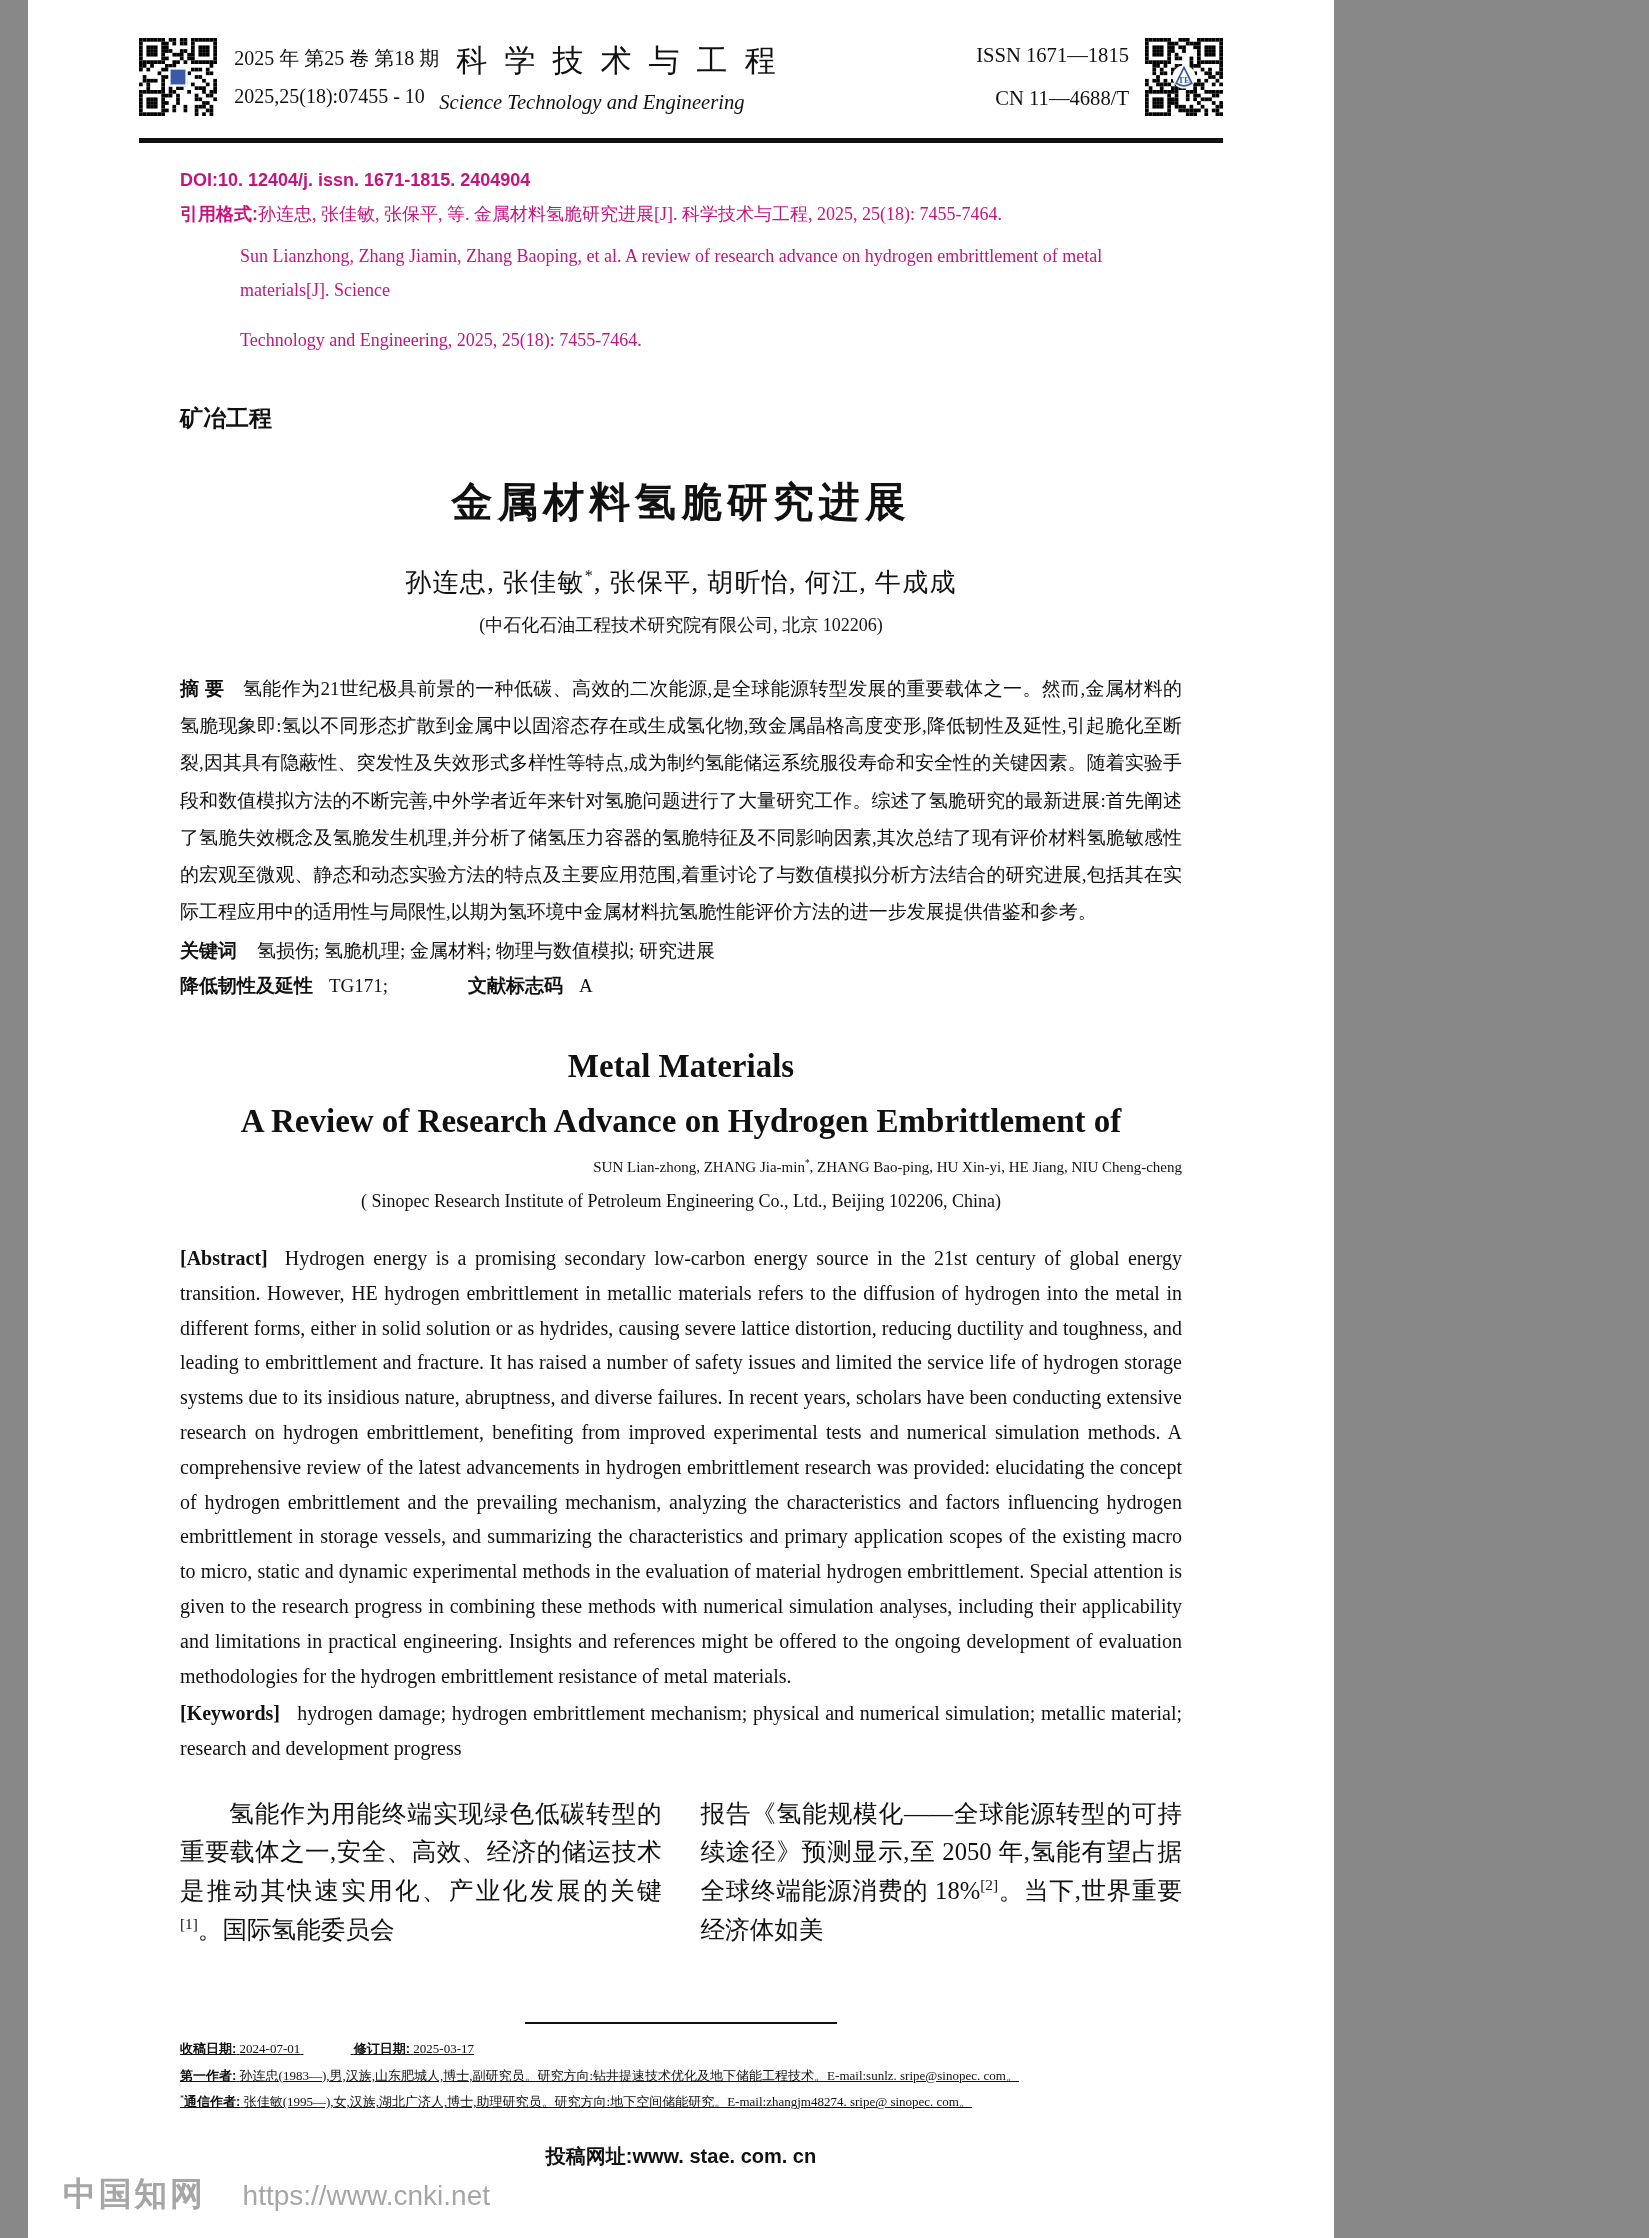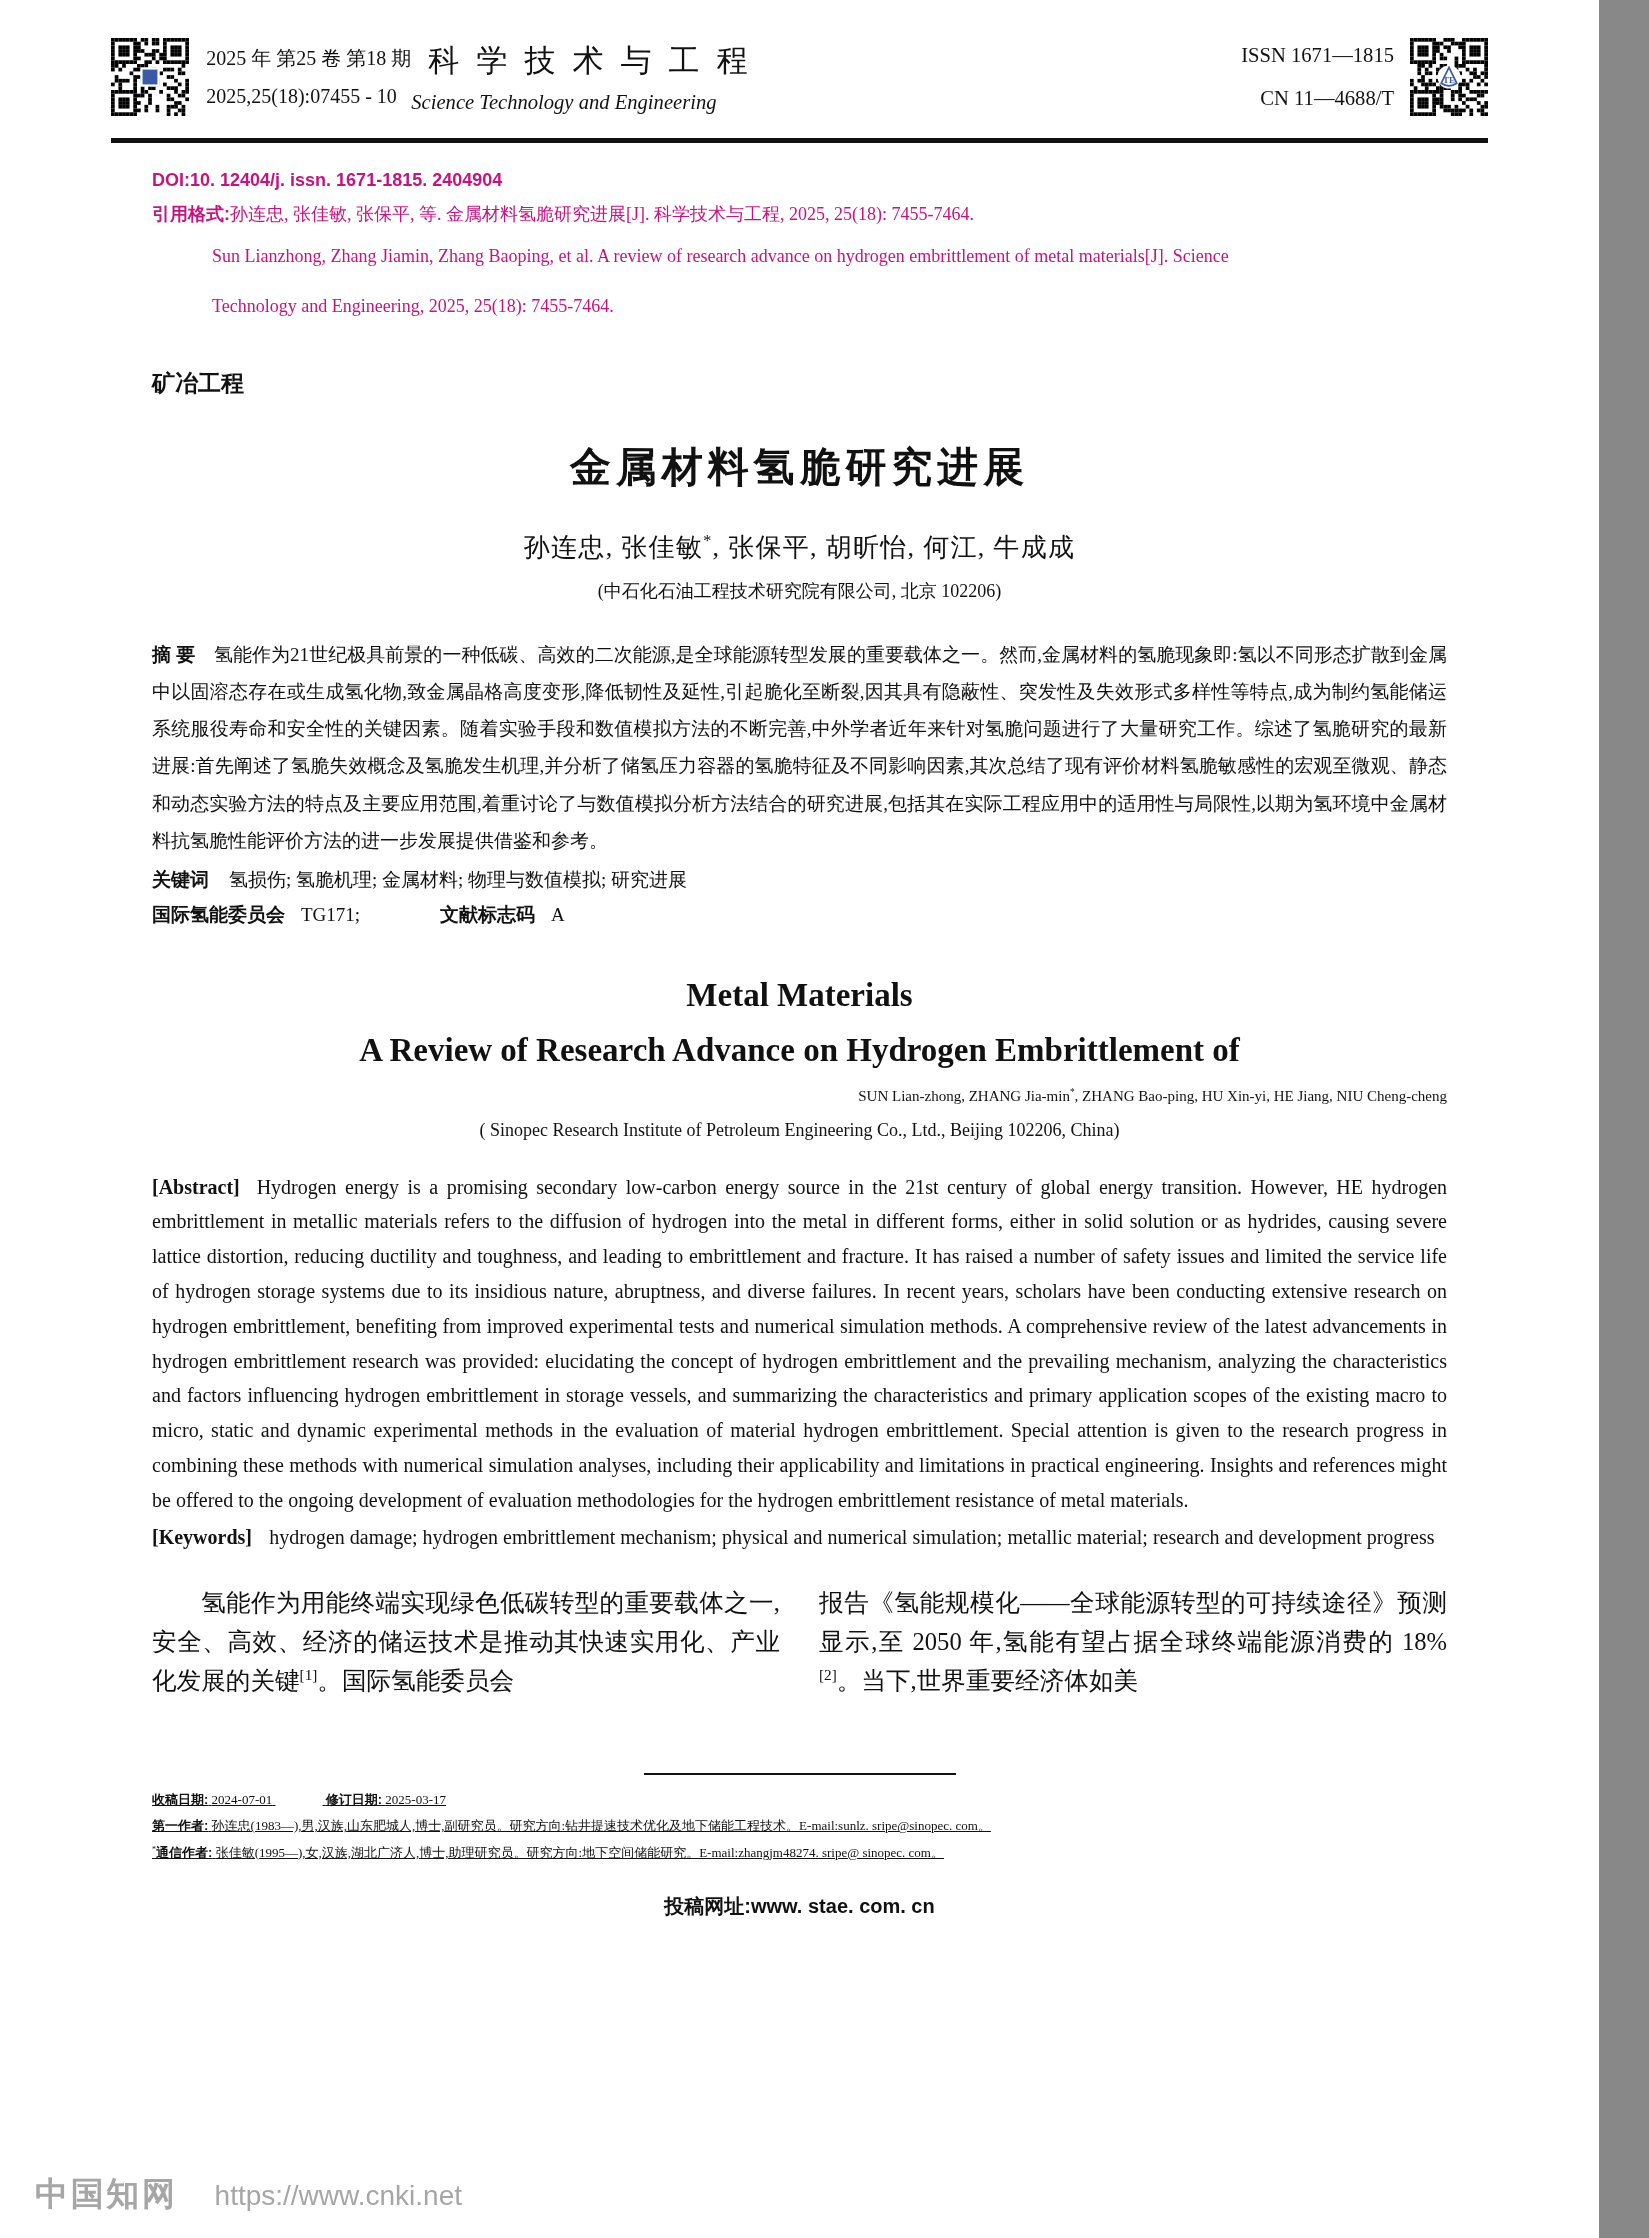--- a/index.html
+++ b/index.html
@@ -1,24 +1,25 @@
 <!DOCTYPE html>
 <html style="font-size:10.6px"><head>
 <meta charset="utf-8">
 <style>
   html,body{margin:0;padding:0;background:#888;}
   .page{
     position:relative;
-    width:1599px;height:2239px;
+    width:1306px;height:2239px;
     background:#ffffff;
     font-family:"Liberation Serif","DejaVu Serif",serif;
     color:#111;
     box-sizing:border-box;
     padding:20px 152px 0 152px;
     overflow:hidden;
+    margin-left:28px;
   }
   .sans{font-family:"Liberation Sans","DejaVu Sans",sans-serif;}
   .sup{vertical-align:super;font-size:0.62em;line-height:0;}
   
   .header{display:flex;align-items:center;justify-content:space-between;margin:0 -41px;height:114px;}
   .hdr-left{display:flex;align-items:center;gap:17.3px;}
   .qr{width:78px;height:78px;fill:#000;flex:0 0 auto;}
   .hdr-issue{font-size:20px;line-height:1.9;white-space:nowrap;}
   .hdr-center{text-align:left;flex:1;}
   .hdr-journal-cn{font-size:31px;letter-spacing:0.55em;text-indent:0.55em;white-space:nowrap;}
@@ -581,21 +582,21 @@
 
   <p class="abstract-cn" style="margin-bottom:0;">
     <span class="lbl">摘  要</span><span>氢能作为21世纪极具前景的一种低碳、高效的二次能源,是全球能源转型发展的重要载体之一。然而,金属材料的氢脆现象即:氢以不同形态扩散到金属中以固溶态存在或生成氢化物,致金属晶格高度变形,降低韧性及延性,引起脆化至断裂,因其具有隐蔽性、突发性及失效形式多样性等特点,成为制约氢能储运系统服役寿命和安全性的关键因素。随着实验手段和数值模拟方法的不断完善,中外学者近年来针对氢脆问题进行了大量研究工作。综述了氢脆研究的最新进展:首先阐述了氢脆失效概念及氢脆发生机理,并分析了储氢压力容器的氢脆特征及不同影响因素,其次总结了现有评价材料氢脆敏感性的宏观至微观、静态和动态实验方法的特点及主要应用范围,着重讨论了与数值模拟分析方法结合的研究进展,包括其在实际工程应用中的适用性与局限性,以期为氢环境中金属材料抗氢脆性能评价方法的进一步发展提供借鉴和参考。</span>
   </p>
 
   <div class="kw-line">
     <span class="lbl">关键词</span><span>氢损伤; 氢脆机理; 金属材料; 物理与数值模拟; 研究进展</span>
   </div>
 
   <div class="clc-line">
-    <span class="lbl">国际氢能委员会</span><span class="val">TG171;</span><span class="gap"></span><span class="lbl">文献标志码</span><span class="val">A</span>
+    <span class="lbl">降低韧性及延性</span><span class="val">TG171;</span><span class="gap"></span><span class="lbl">文献标志码</span><span class="val">A</span>
   </div>
 
   <div class="title-en">
     <div>Metal Materials</div>
     <div>A Review of Research Advance on Hydrogen Embrittlement of</div>
   </div>
 
   <div class="authors-en">
     <span>SUN Lian-zhong, ZHANG Jia-min</span><span class="sup">*</span><span>, ZHANG Bao-ping, HU Xin-yi, HE Jiang, NIU Cheng-cheng</span>
   </div>

